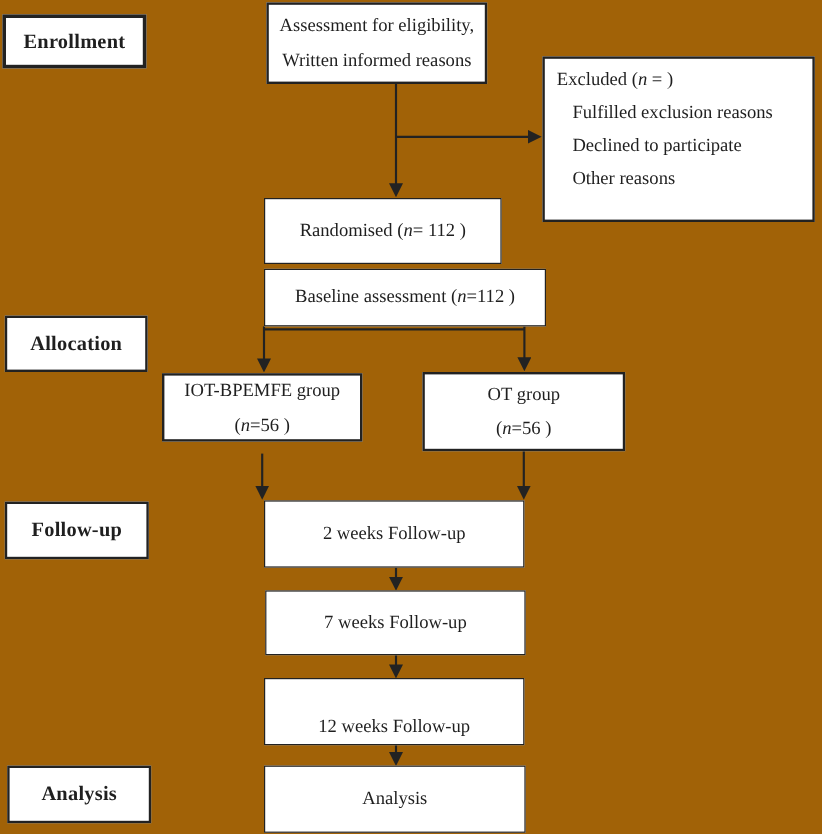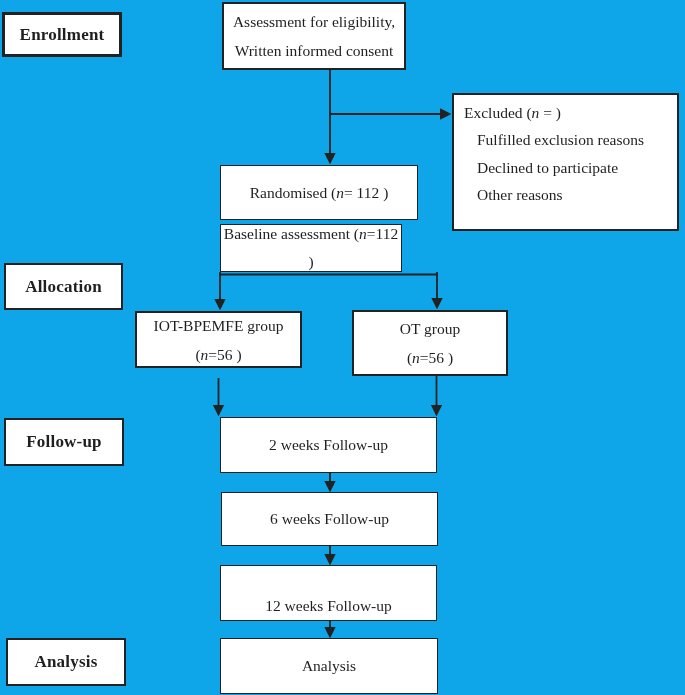--- a/index.html
+++ b/index.html
@@ -1,20 +1,20 @@
 <!DOCTYPE html>
 <html><head>
 <meta charset="utf-8">
 <style>
   html, body { margin: 0; padding: 0; background: #ffffff; }
   .canvas {
     position: relative;
     width: 685px;
     height: 695px;
-    background: #0ea5e9;
+    background: #a16207;
     font-family: "Liberation Serif", serif;
     color: #1f1f1f;
     overflow: hidden;
   }
   svg.connectors {
     position: absolute;
     left: 0; top: 0;
     width: 685px; height: 695px;
   }
   .box {
@@ -38,21 +38,20 @@
     font-size: 17px;
     letter-spacing: 0.2px;
   }
   .two-line { line-height: 29px; }
   .excluded-box {
     align-items: flex-start;
     justify-content: flex-start;
     text-align: left;
     padding: 4px 16px 0 10px;
     line-height: 27.4px;
-    margin-top: 46px;
   }
   .excluded-box .reason { padding-left: 13px; }
   .nvar { font-style: italic; }
 </style>
 </head>
 <body>
 
 <div class="canvas">
 
   <svg class="connectors" viewBox="0 0 685 695" xmlns="http://www.w3.org/2000/svg">
@@ -91,54 +90,54 @@
   <div class="box b2 stage" style="left:4px; top:418px; width:120px; height:48px;">
     <span>Follow-up</span>
   </div>
 
   <div class="box b2 stage" style="left:6px; top:638px; width:120px; height:48px;">
     <span>Analysis</span>
   </div>
 
   <div class="box b25 two-line" style="left:222px; top:2px; width:184px; height:68px;text-align:right;">
     <div>Assessment for eligibility,</div>
-    <div>Written informed consent</div>
+    <div>Written informed reasons</div>
   </div>
 
   <div class="box b25 excluded-box" style="left:452px; top:47px; width:227px; height:138px;">
     <div><span>Excluded (</span><span class="nvar">n</span><span> = )</span></div>
     <div class="reason">Fulfilled exclusion reasons</div>
     <div class="reason">Declined to participate</div>
     <div class="reason">Other reasons</div>
   </div>
 
   <div class="box" style="left:220px; top:165px; width:198px; height:55px;">
     <div><span>Randomised (</span><span class="nvar">n</span><span>= 112 )</span></div>
   </div>
 
-  <div class="box" style="left:220px; top:224px; width:182px; height:48px;">
+  <div class="box" style="left:220px; top:224px; width:235px; height:48px;">
     <div><span>Baseline assessment (</span><span class="nvar">n</span><span>=112 )</span></div>
   </div>
 
   <div class="box b25 two-line" style="left:135px; top:311px; width:167px; height:57px;">
     <div>IOT-BPEMFE group</div>
     <div><span>(</span><span class="nvar">n</span><span>=56 )</span></div>
   </div>
 
-  <div class="box b25 two-line" style="left:352px; top:310px; width:156px; height:66px;">
+  <div class="box b25 two-line" style="left:352px; top:310px; width:169px; height:66px;">
     <div>OT group</div>
     <div><span>(</span><span class="nvar">n</span><span>=56 )</span></div>
   </div>
 
   <div class="box" style="left:220px; top:417px; width:217px; height:56px;">
     <span>2 weeks Follow-up</span>
   </div>
 
   <div class="box" style="left:221px; top:492px; width:217px; height:54px;">
-    <span>6 weeks Follow-up</span>
+    <span>7 weeks Follow-up</span>
   </div>
 
   <div class="box" style="left:220px; top:565px; width:217px; height:56px;justify-content:flex-end;">
     <span>12 weeks Follow-up</span>
   </div>
 
   <div class="box" style="left:220px; top:638px; width:218px; height:56px;">
     <span>Analysis</span>
   </div>
 

